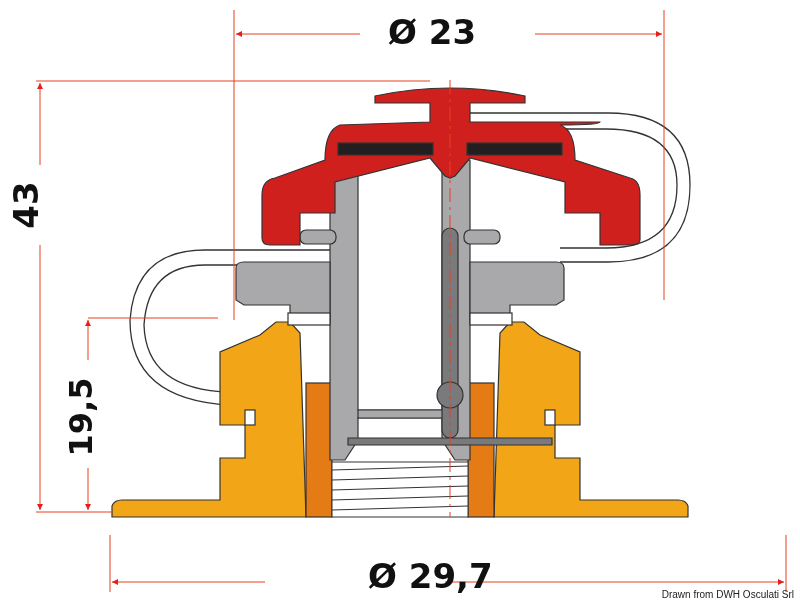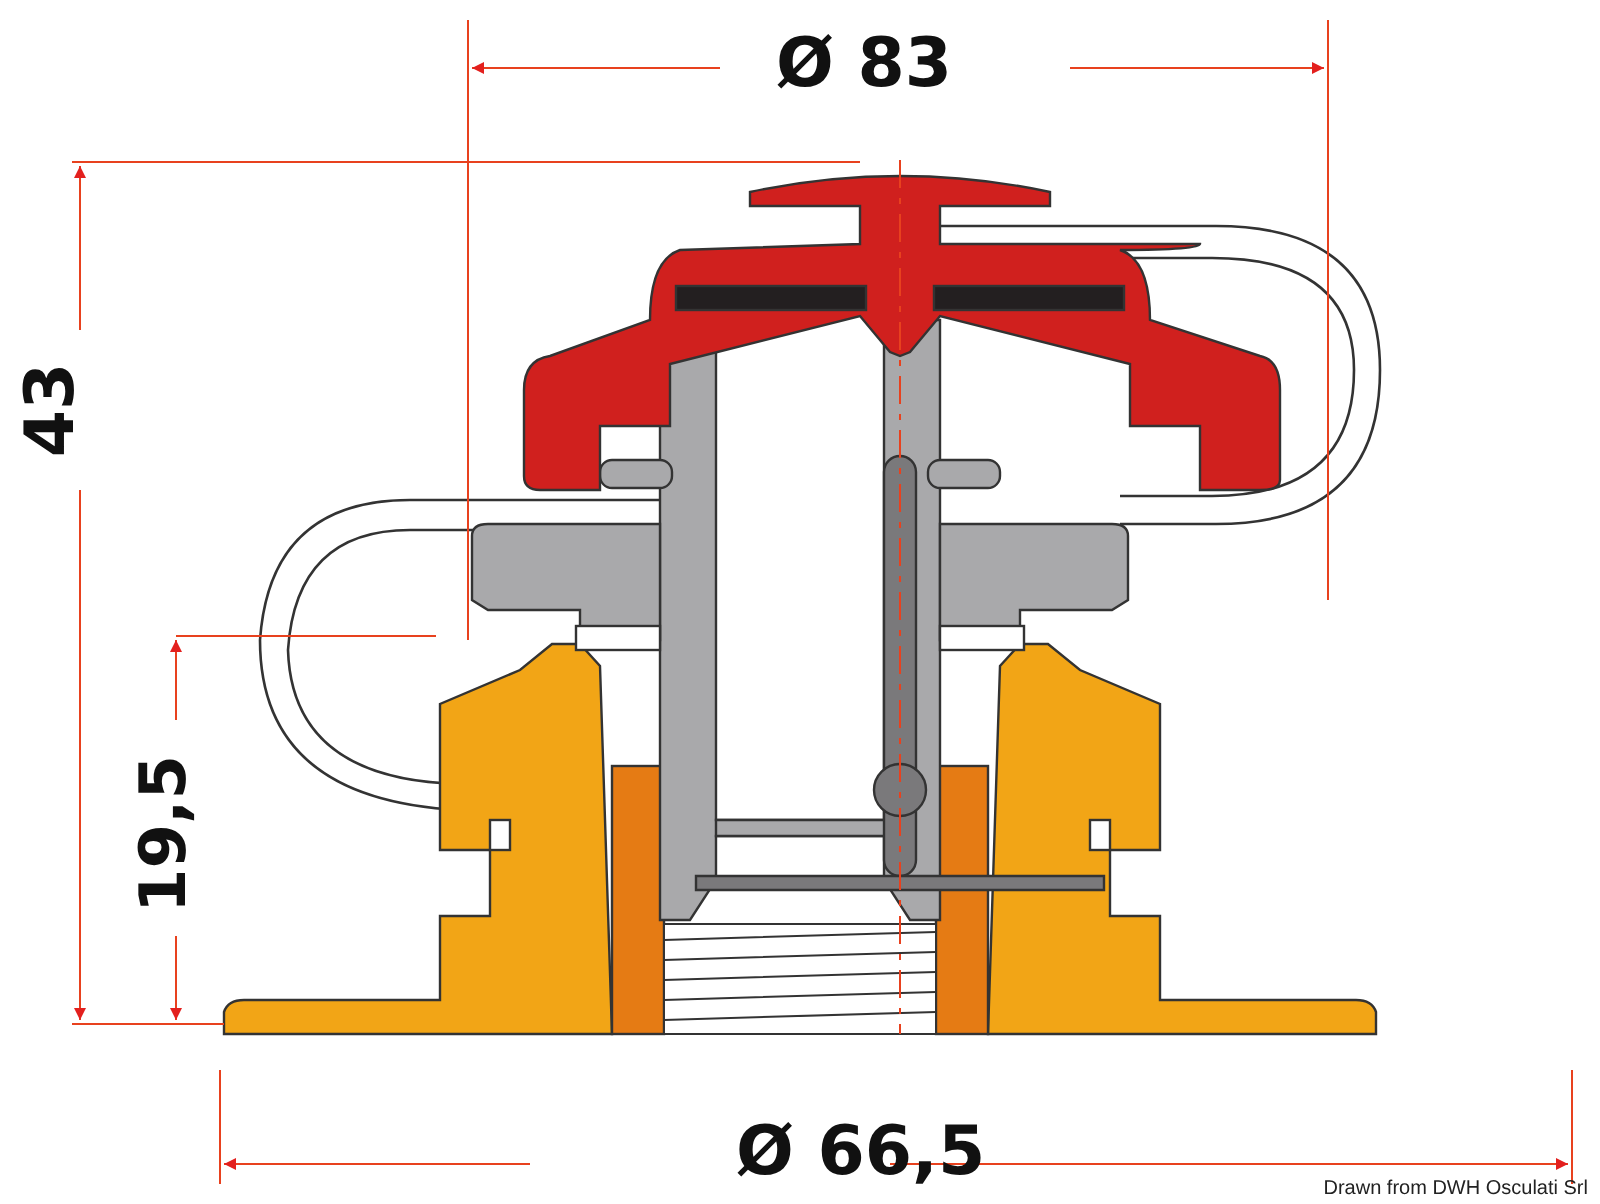--- a/index.html
+++ b/index.html
@@ -79,17 +79,17 @@
     <line x1="88" y1="320" x2="88" y2="360" marker-start="url(#arr)"></line>
     <line x1="88" y1="468" x2="88" y2="510" marker-end="url(#arr)"></line>
 
     <line x1="110" y1="535" x2="110" y2="592"></line>
     <line x1="786" y1="535" x2="786" y2="592"></line>
     <line x1="112" y1="582" x2="265" y2="582" marker-start="url(#arr)"></line>
     <line x1="445" y1="582" x2="784" y2="582" marker-end="url(#arr)"></line>
   </g>
 </svg>
 
-<div class="dimlabel" style="left:388px; top:12px; font-size:34px;">Ø 83</div>
+<div class="dimlabel" style="left:388px; top:12px; font-size:34px;">Ø 23</div>
 <div class="dimlabel" style="left:2px; top:185px; font-size:34px; transform:rotate(-90deg); transform-origin:center;">43</div>
 <div class="dimlabel" style="left:42px; top:398px; font-size:32px; transform:rotate(-90deg); transform-origin:center;">19,5</div>
-<div class="dimlabel" style="left:368px; top:556px; font-size:34px;">Ø 66,5</div>
+<div class="dimlabel" style="left:368px; top:556px; font-size:34px;">Ø 29,7</div>
 <div class="credit">Drawn from DWH Osculati Srl</div>
 
 </body></html>

